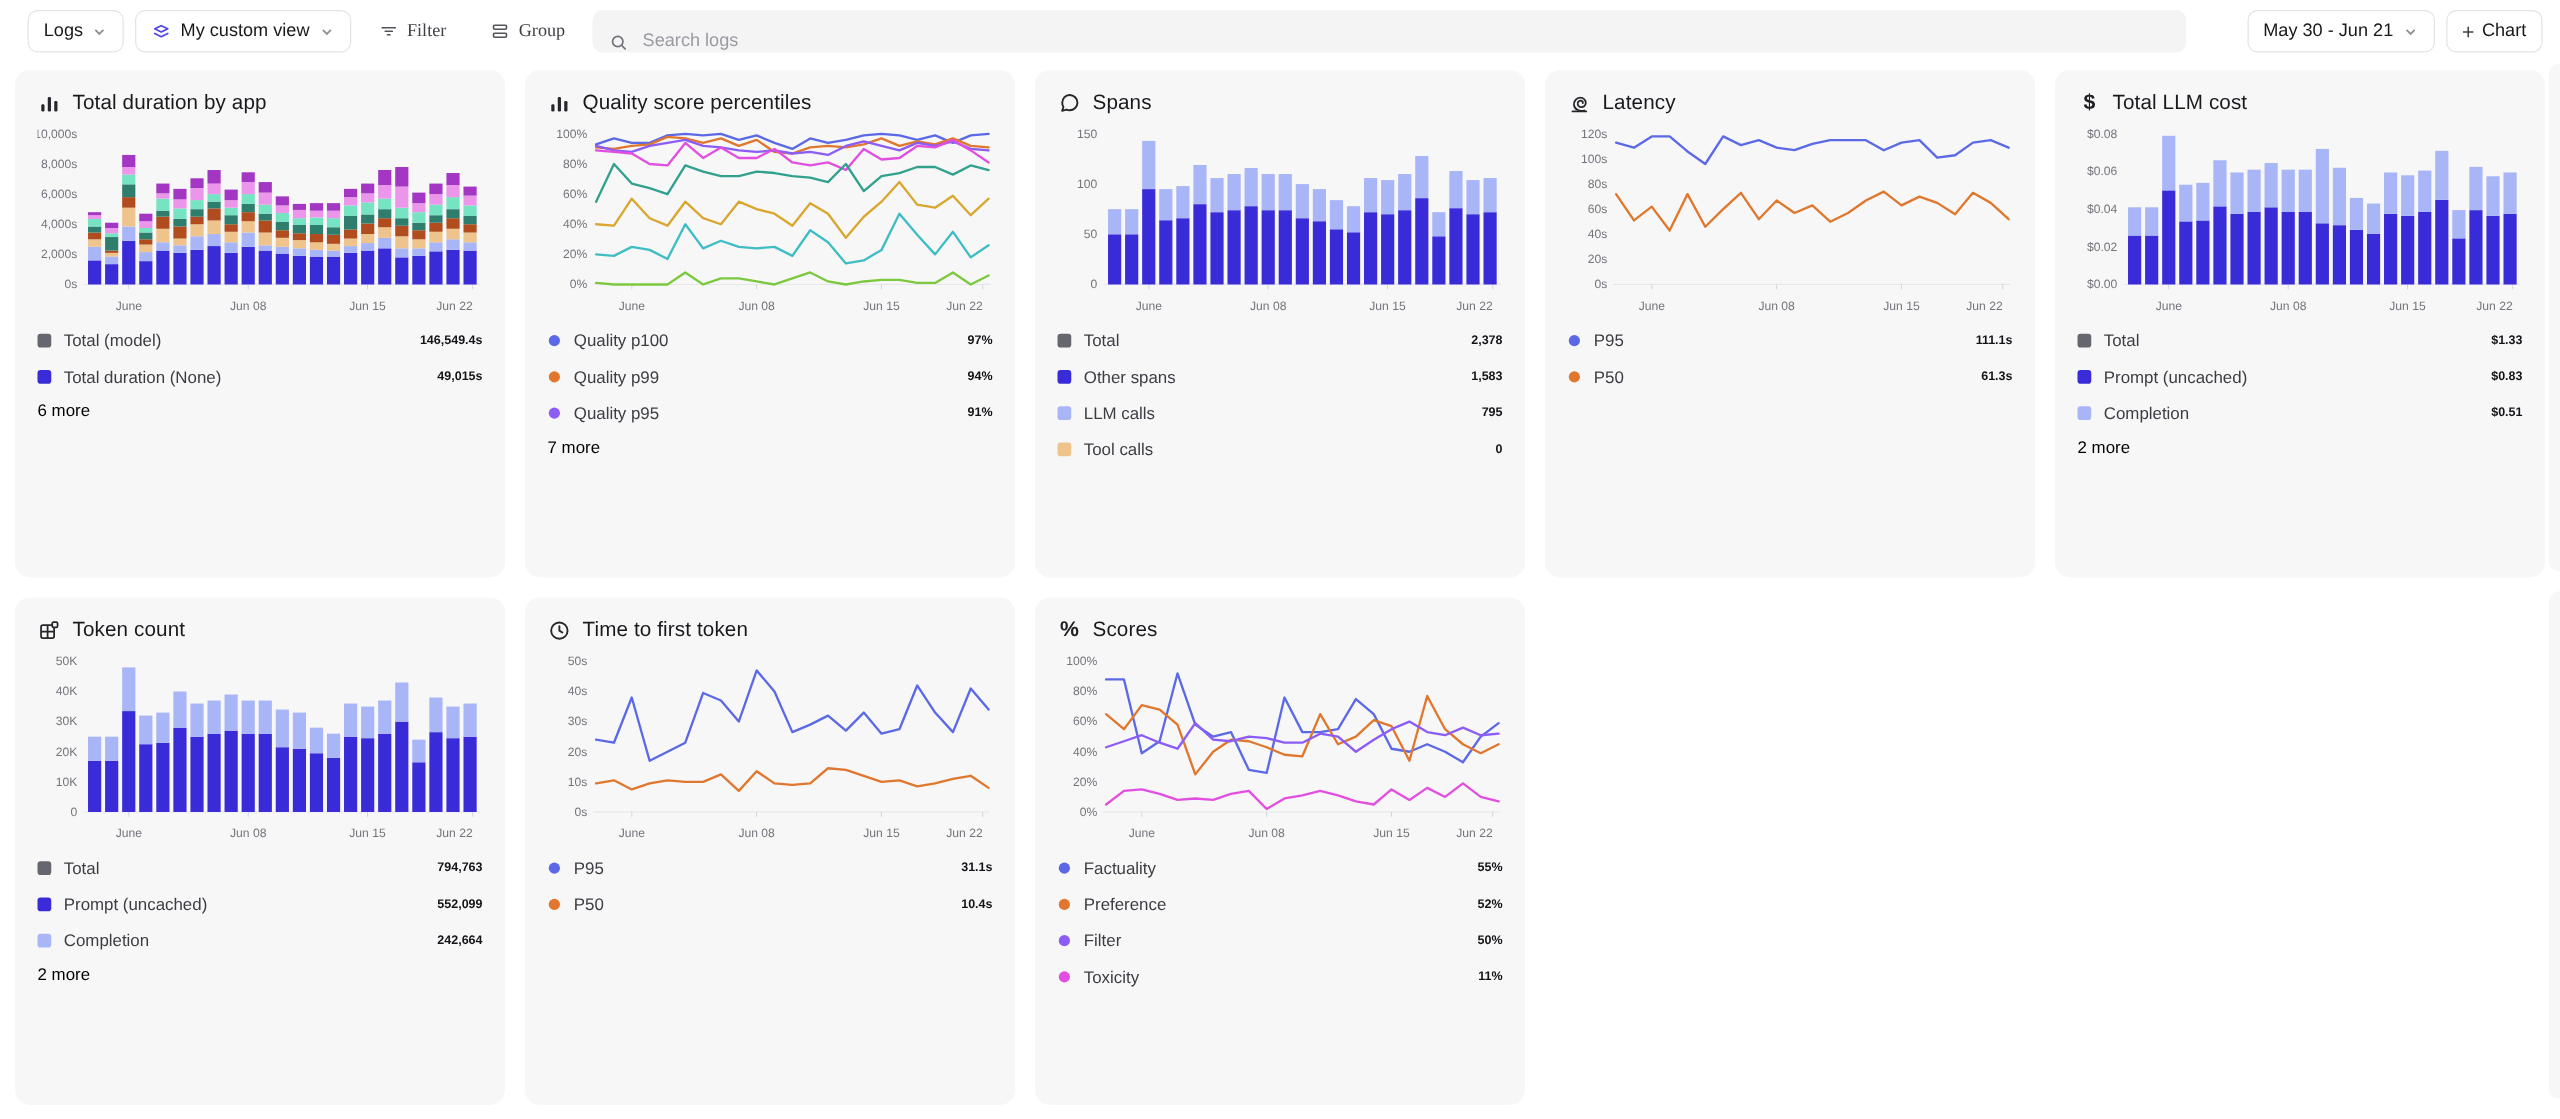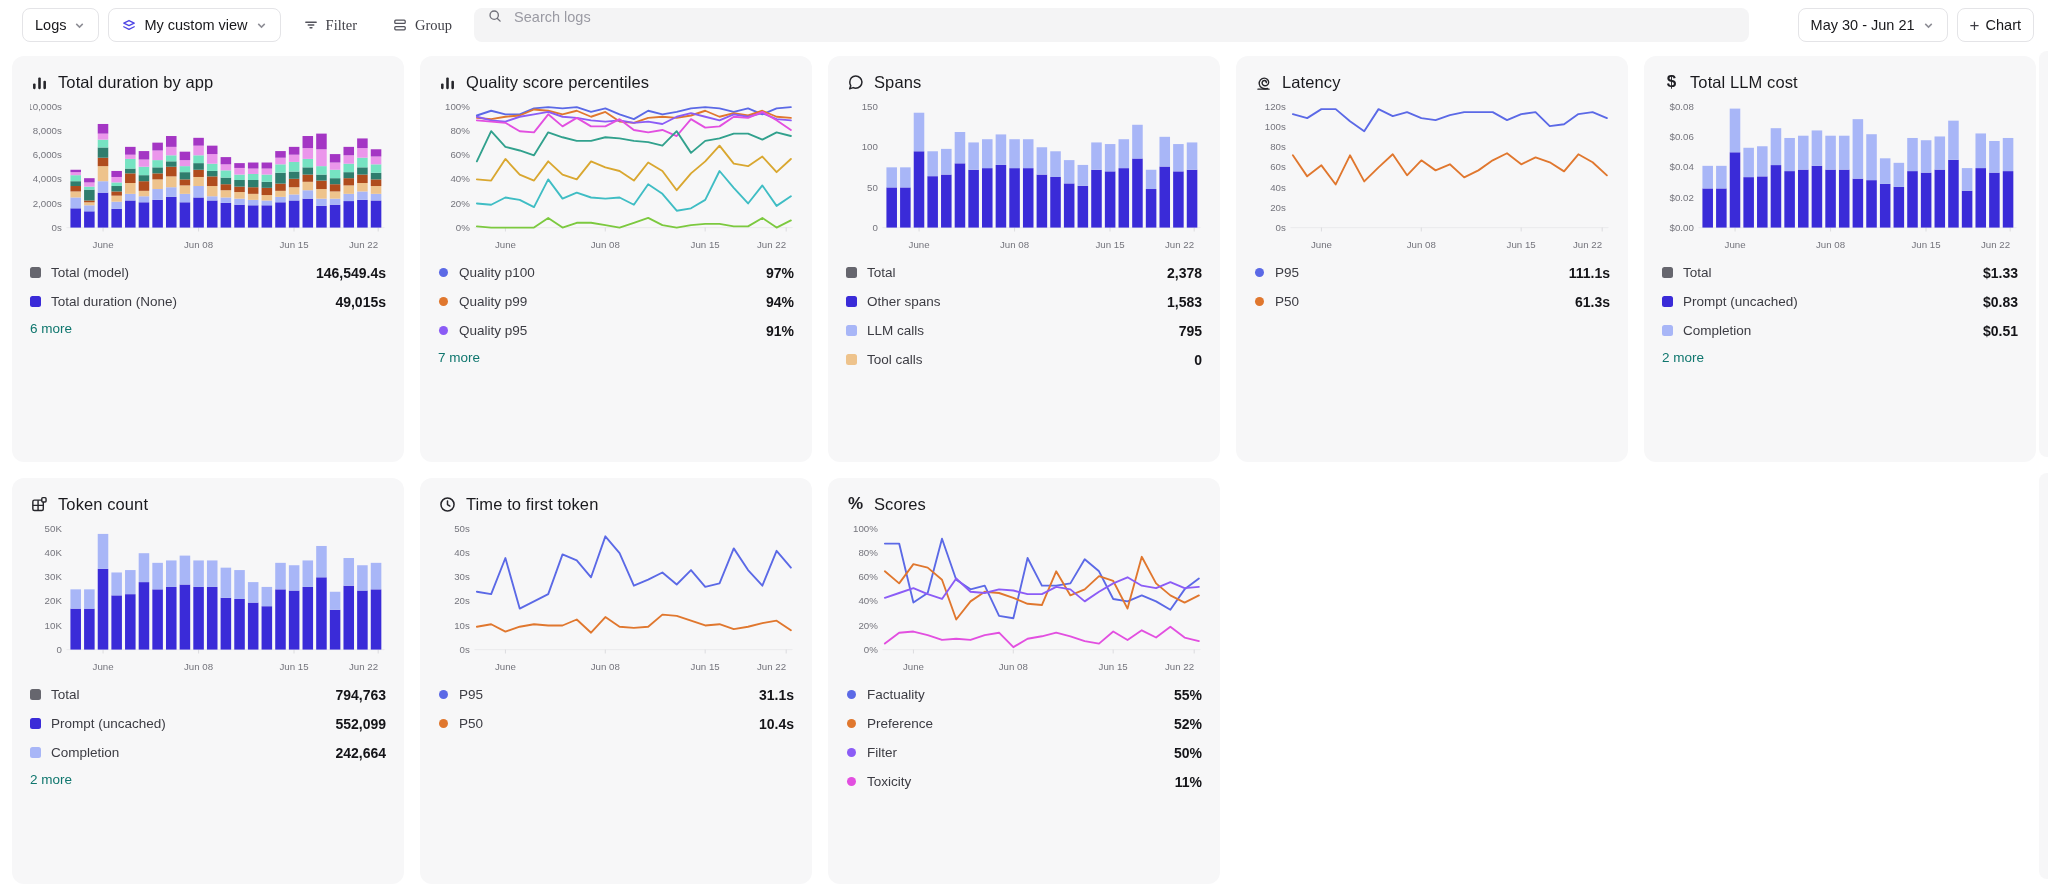--- a/index.html
+++ b/index.html
@@ -4,40 +4,40 @@
 <style>
   html,body{margin:0;padding:0;background:#fff;}
   body{width:2048px;height:895px;overflow:hidden;font-family:"Liberation Sans",sans-serif;color:#18181b;position:relative;}
   
   .topbar{display:flex;align-items:center;height:40px;padding:5px 14px 5px 22px;gap:9px;}
   .btn{display:inline-flex;align-items:center;gap:7px;background:#fff;border:1px solid #e4e4e7;border-radius:8px;
        height:34px;padding:0 12px;font-family:inherit;font-size:14.5px;font-weight:500;color:#18181b;cursor:pointer;white-space:nowrap;}
   .btn.ghost{border-color:transparent;background:transparent;color:#3f3f46;font-family:Liberation Serif, serif;}
   .chev{width:13px;height:13px;stroke:#8e8e96;stroke-width:1.8;fill:none;}
   .tb-icon{width:16px;height:16px;flex:none;}
-  .search{flex:1;display:flex;align-items:flex-start;gap:9px;background:#f4f4f5;border-radius:8px;height:34px;
+  .search{flex:1;display:flex;align-items:flex-end;gap:9px;background:#f4f4f5;border-radius:8px;height:34px;
           padding:0 13px;margin-right:40px;min-width:0;}
   .search input{border:none;background:transparent;outline:none;font-family:inherit;font-size:14.5px;color:#18181b;width:100%;}
   .search input::placeholder{color:#9a9aa3;}
   .plus{font-size:17px;font-weight:400;color:#3f3f46;line-height:1;margin-right:-1px;}
   
   .grid{display:grid;grid-template-columns:repeat(5,1fr);gap:16px;margin:6px 12px 0 12px;}
   .card{background:#f7f7f8;border-radius:12px;height:406px;padding:13px 18px 10px 18px;box-sizing:border-box;overflow:hidden;}
   .card-head{display:flex;align-items:center;gap:9px;height:26px;margin-bottom:2px;}
   .card-icon{width:19px;height:19px;flex:none;}
   .glyph-icon{font-size:17px;font-weight:700;color:#202025;width:19px;text-align:center;flex:none;}
   .card-title{font-size:16.5px;font-weight:500;color:#1a1a1e;letter-spacing:.1px;}
   .chart{display:block;width:100%;height:auto;}
   .legend{margin-top:6px;}
   .legend-row{display:flex;align-items:center;gap:10px;height:29px;}
   .lg-sq{width:11px;height:11px;border-radius:2.5px;flex:none;}
   .lg-dot{width:9px;height:9px;border-radius:50%;flex:none;margin:0 1px;}
   .lg-label{flex:1;font-size:13.5px;color:#3c3c43;}
-  .lg-value{font-size:14px;font-weight:700;color:#141418;}
-  .lg-more{font-size:13.5px;color:#0f766e;height:24px;display:flex;align-items:center;cursor:pointer;}
+  .lg-value{font-size:10px;font-weight:700;color:#141418;}
+  .lg-more{font-size:13.5px;color:#000000;height:24px;display:flex;align-items:center;cursor:pointer;}
   
   .peek{position:absolute;right:0;width:9px;background:#f7f7f8;border-radius:8px 0 0 8px;}
 </style>
 </head>
 <body>
 
 <div class="topbar">
   <button class="btn">
     <span>Logs</span>
     <svg class="chev" viewBox="0 0 16 16">

